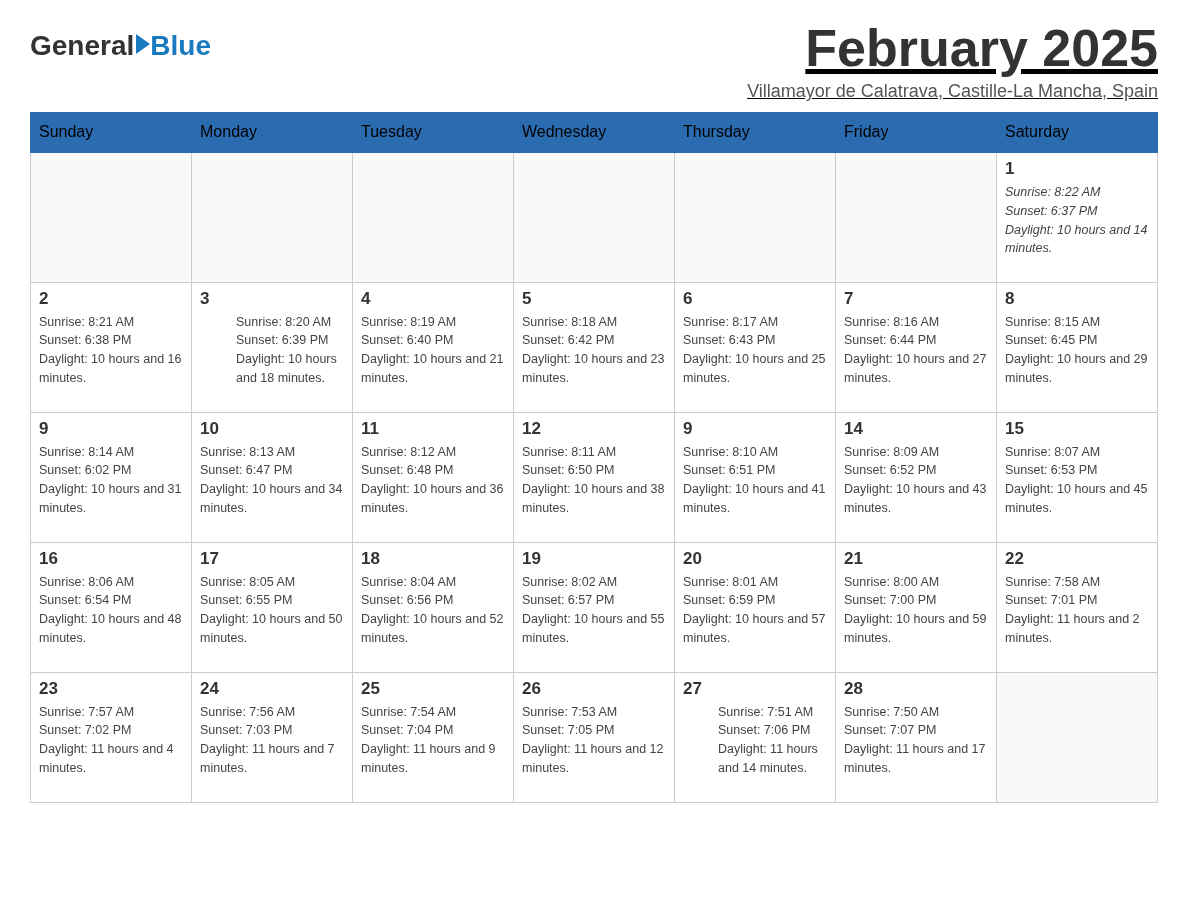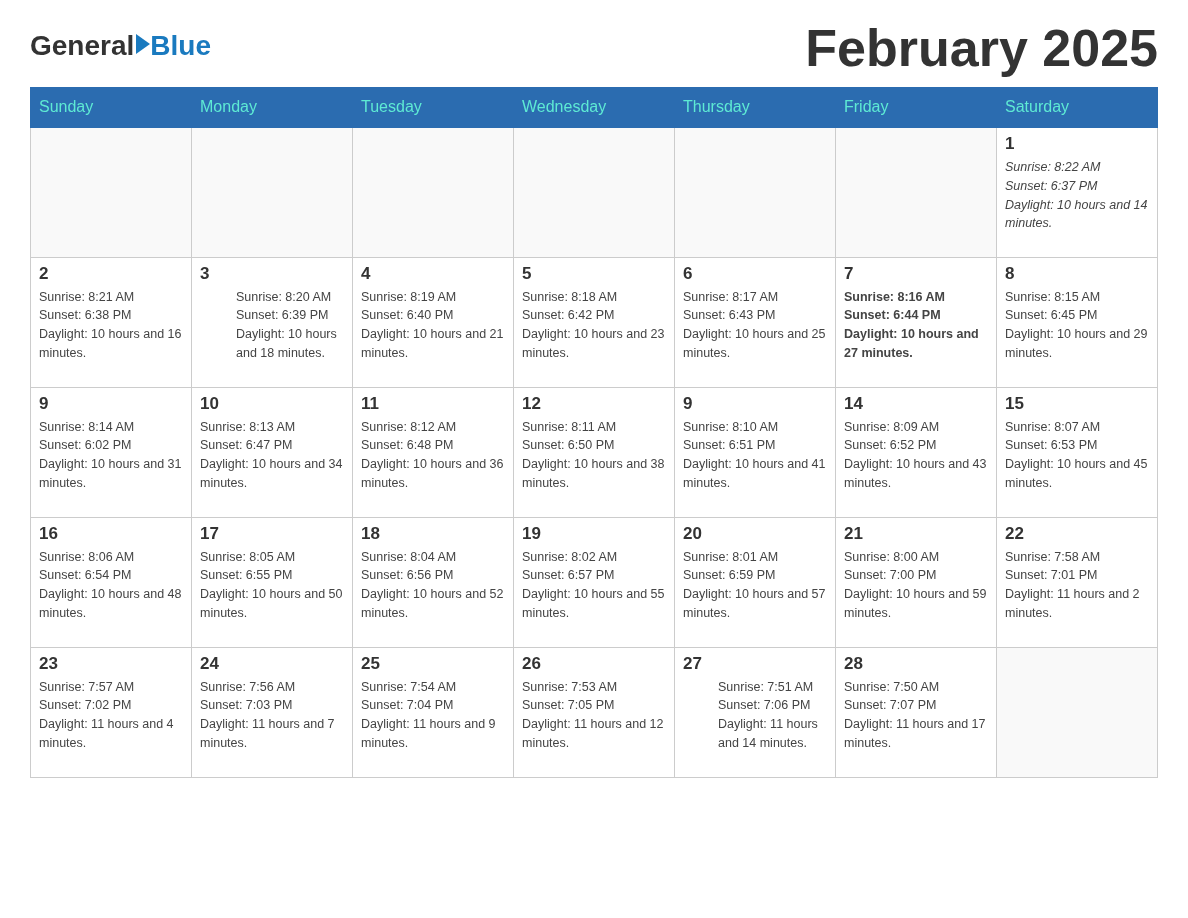--- a/index.html
+++ b/index.html
@@ -41,40 +41,41 @@
       display: flex;
       align-items: center;
     }
     .logo-blue-word {
       font-size: 28px;
       font-weight: bold;
       color: #1a7abf;
     }
     .title-section {
       text-align: right;
+      text-decoration: underline;
     }
     .month-title {
       font-size: 52px;
       font-weight: bold;
       color: #333;
       line-height: 1.1;
     }
     .location-subtitle {
       font-size: 18px;
       color: #555;
       margin-top: 4px;
     }
     .calendar-table {
       width: 100%;
       border-collapse: collapse;
       margin-top: 10px;
     }
     .calendar-table th {
       background-color: #2b6cb0;
-      color: #5eead4;
+      color: #000000;
       font-size: 16px;
       font-weight: normal;
       padding: 10px 8px;
       text-align: left;
       border: 1px solid #2b6cb0;
     }
     .calendar-table td {
       border: 1px solid #ccc;
       vertical-align: top;
       padding: 6px 8px;
@@ -111,20 +112,21 @@
     <div class="logo-right">
       <div class="logo-general">
         <span>General</span>
           <span class="logo-arrow"></span>
       </div>
       <div class="logo-blue-word">Blue</div>
     </div>
   </div>
   <div class="title-section">
     <div class="month-title">February 2025</div>
+    <div class="location-subtitle">Villamayor de Calatrava, Castille-La Mancha, Spain</div>
   </div>
 </div>
 
 <table class="calendar-table">
   <thead>
     <tr>
     <th>Sunday</th>
         <th>Monday</th>
         <th>Tuesday</th>
         <th>Wednesday</th>
@@ -174,21 +176,21 @@
 Daylight: 10 hours and 23 minutes.</div>
         </td>
         <td>
           <div class="day-number">6</div>
           <div class="day-info" style="white-space: pre-line;">Sunrise: 8:17 AM
 Sunset: 6:43 PM
 Daylight: 10 hours and 25 minutes.</div>
         </td>
         <td>
           <div class="day-number">7</div>
-          <div class="day-info" style="white-space: pre-line; font-weight: bold;">Sunrise: 8:16 AM
+          <div class="day-info" style="white-space: pre-line;">Sunrise: 8:16 AM
 Sunset: 6:44 PM
 Daylight: 10 hours and 27 minutes.</div>
         </td>
         <td>
           <div class="day-number">8</div>
           <div class="day-info" style="white-space: pre-line;">Sunrise: 8:15 AM
 Sunset: 6:45 PM
 Daylight: 10 hours and 29 minutes.</div>
         </td>
       </tr>

